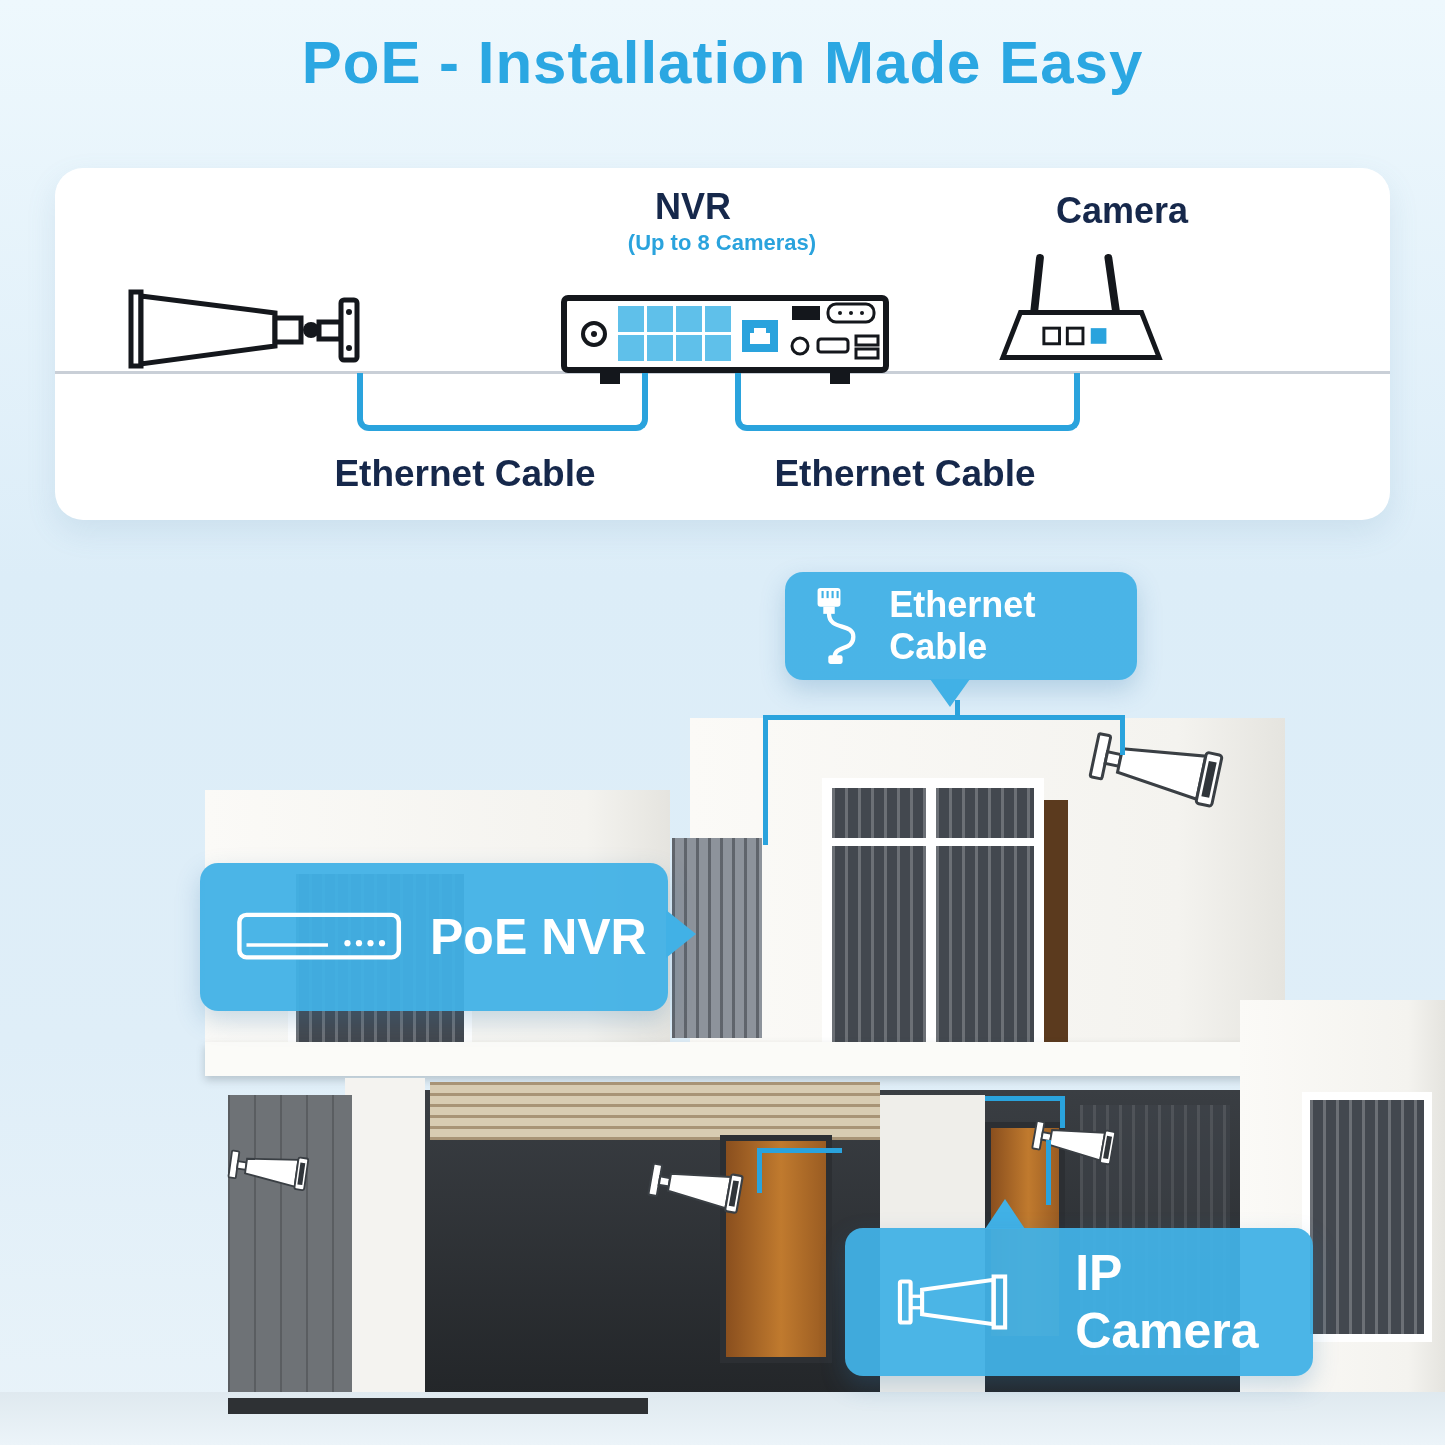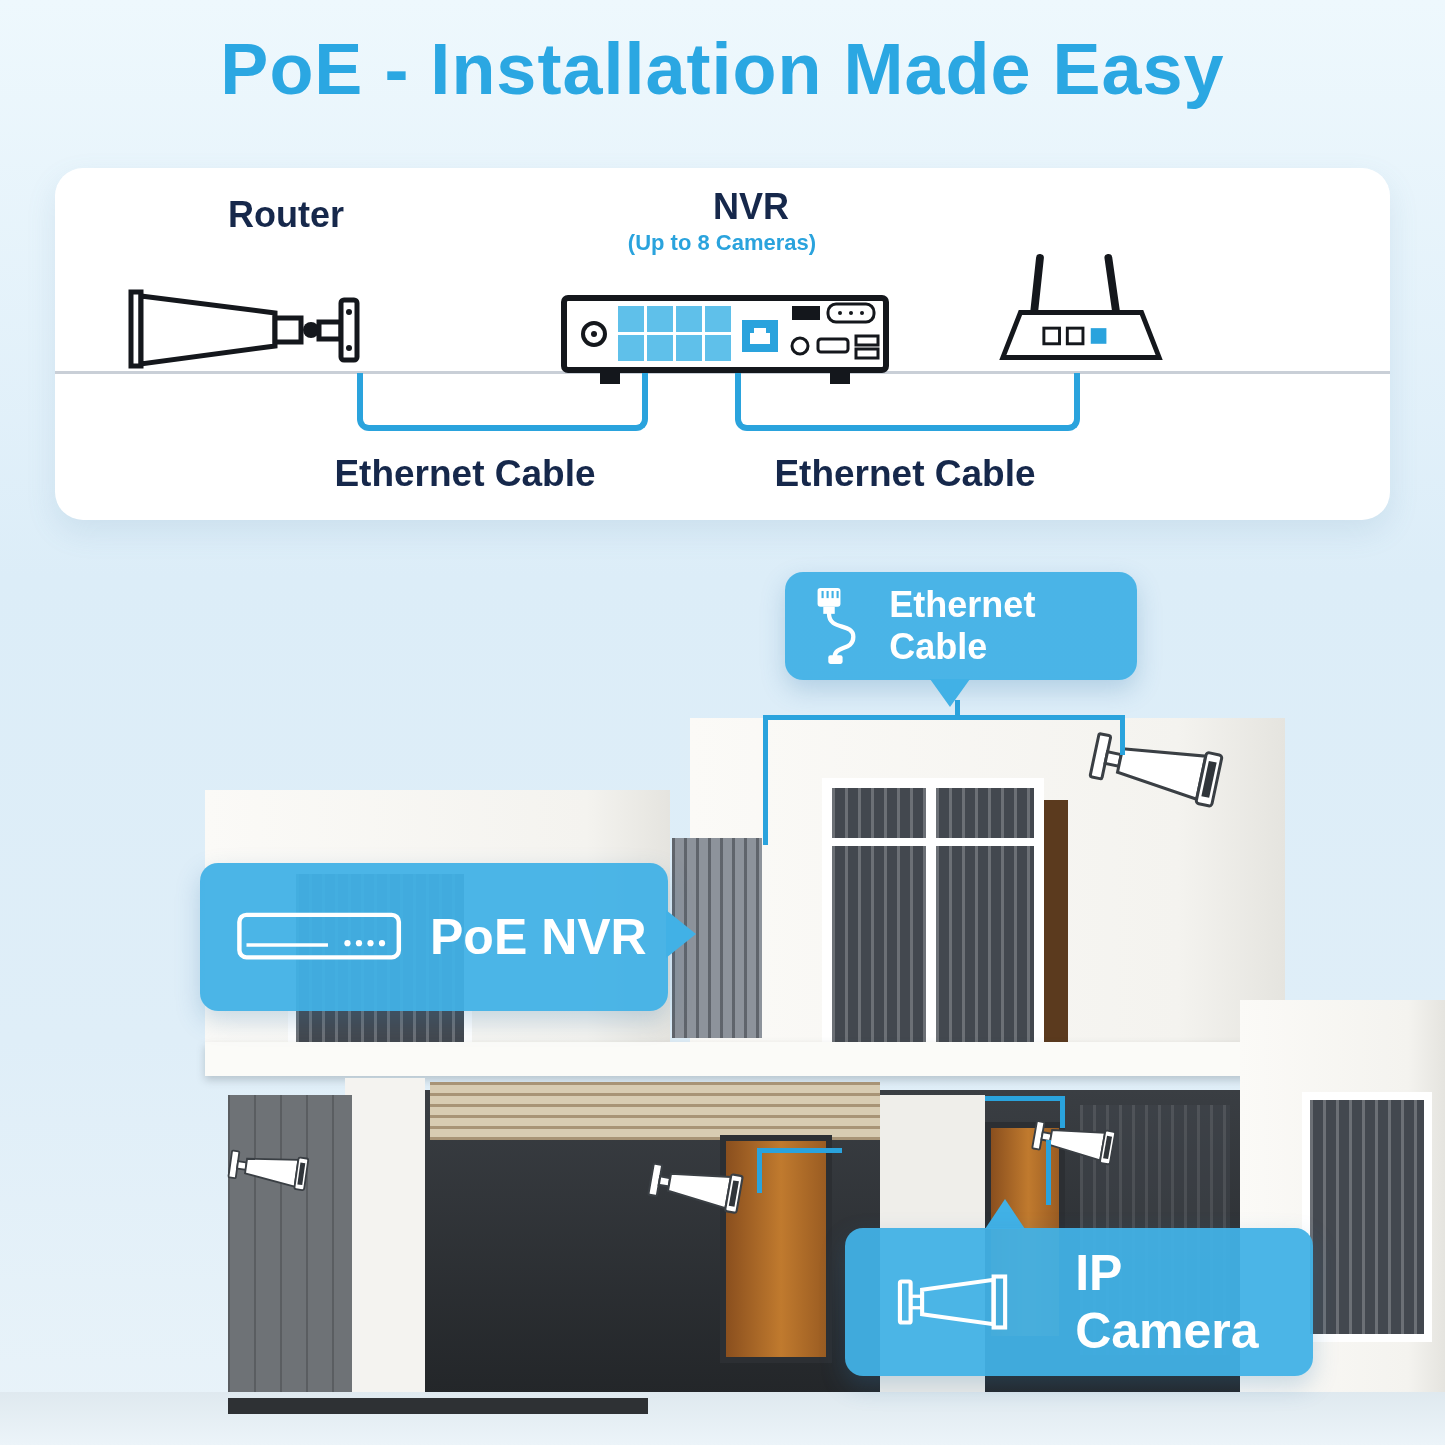--- a/index.html
+++ b/index.html
@@ -10,21 +10,21 @@
   }
   *{margin:0;padding:0;box-sizing:border-box;}
   body{background:#cfe6f4;font-family:"Liberation Sans",sans-serif;}
   .canvas{
     position:relative;width:1445px;height:1445px;overflow:hidden;
     background:linear-gradient(180deg,#eef8fd 0%,#dcedf8 40%,#dfeef8 72%,#e9f3f9 100%);
   }
   .abs{position:absolute;}
   .title{
     position:absolute;left:0;top:28px;width:100%;text-align:center;
-    font-size:72px;font-weight:bold;color:#2ba7e2;letter-spacing:1px;
+    font-size:60px;font-weight:bold;color:#2ba7e2;letter-spacing:1px;
   }
   
   .card{
     position:absolute;left:55px;top:168px;width:1335px;height:352px;
     background:#ffffff;border-radius:28px;
     box-shadow:0 12px 30px rgba(90,140,180,0.14);
   }
   .dev-label{position:absolute;font-size:36px;font-weight:bold;color:var(--navy);text-align:center;}
   .dev-sub{position:absolute;font-size:22px;font-weight:600;color:var(--accent);text-align:center;}
   .baseline{position:absolute;left:0;top:203px;width:100%;height:3px;background:#c9cfd7;}
@@ -67,23 +67,23 @@
 </style>
 </head>
 <body>
 
 <div class="canvas">
 
   <div class="title">PoE - Installation Made Easy</div>
 
   <div class="card">
 
-    <div class="dev-label" style="left:81px;top:26px;width:300px;">Router</div>
-    <div class="dev-label" style="left:546px;top:18px;width:300px;">NVR</div>
+    <div class="dev-label" style="left:488px;top:18px;width:300px;">NVR</div>
     <div class="dev-sub" style="left:467px;top:62px;width:400px;">(Up to 8 Cameras)</div>
+    <div class="dev-label" style="left:917px;top:22px;width:300px;">Camera</div>
 
     <div class="baseline"></div>
 
     <svg class="abs" style="left:72px;top:118px;" width="252" height="86" viewBox="0 0 252 86">
       <rect x="4" y="6" width="10" height="74" fill="#fff" stroke="#14171c" stroke-width="5"></rect>
       <polygon points="14,10 148,27 148,60 14,78" fill="#fff" stroke="#14171c" stroke-width="5"></polygon>
       <rect x="148" y="32" width="26" height="24" fill="#fff" stroke="#14171c" stroke-width="5"></rect>
       <circle cx="184" cy="44" r="8" fill="#14171c"></circle>
       <rect x="192" y="36" width="22" height="17" fill="#fff" stroke="#14171c" stroke-width="5"></rect>
       <rect x="214" y="14" width="16" height="60" rx="3" fill="#fff" stroke="#14171c" stroke-width="5"></rect>

